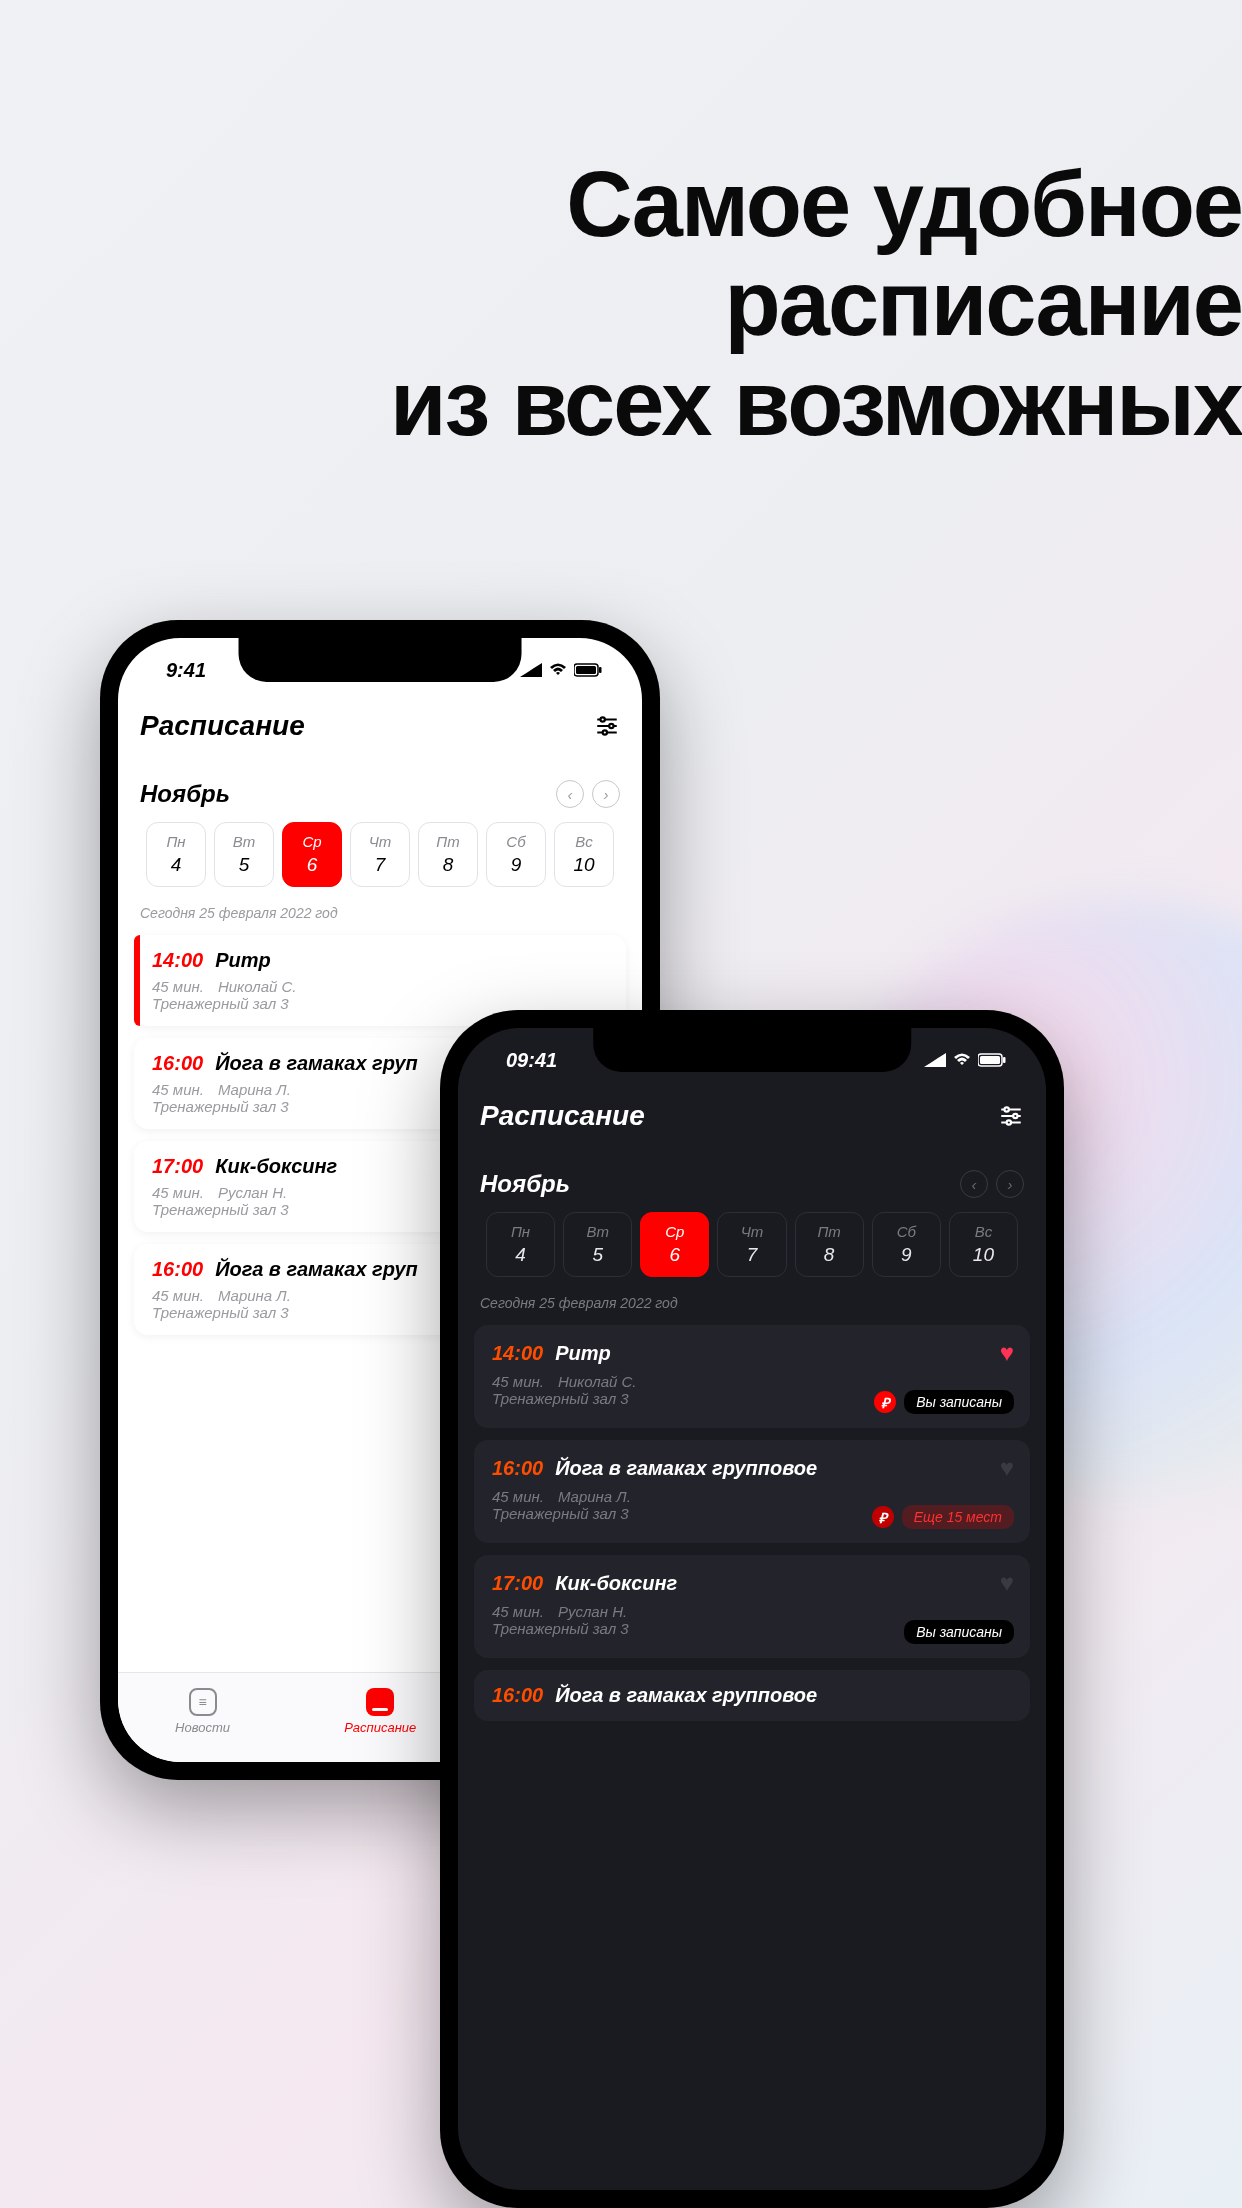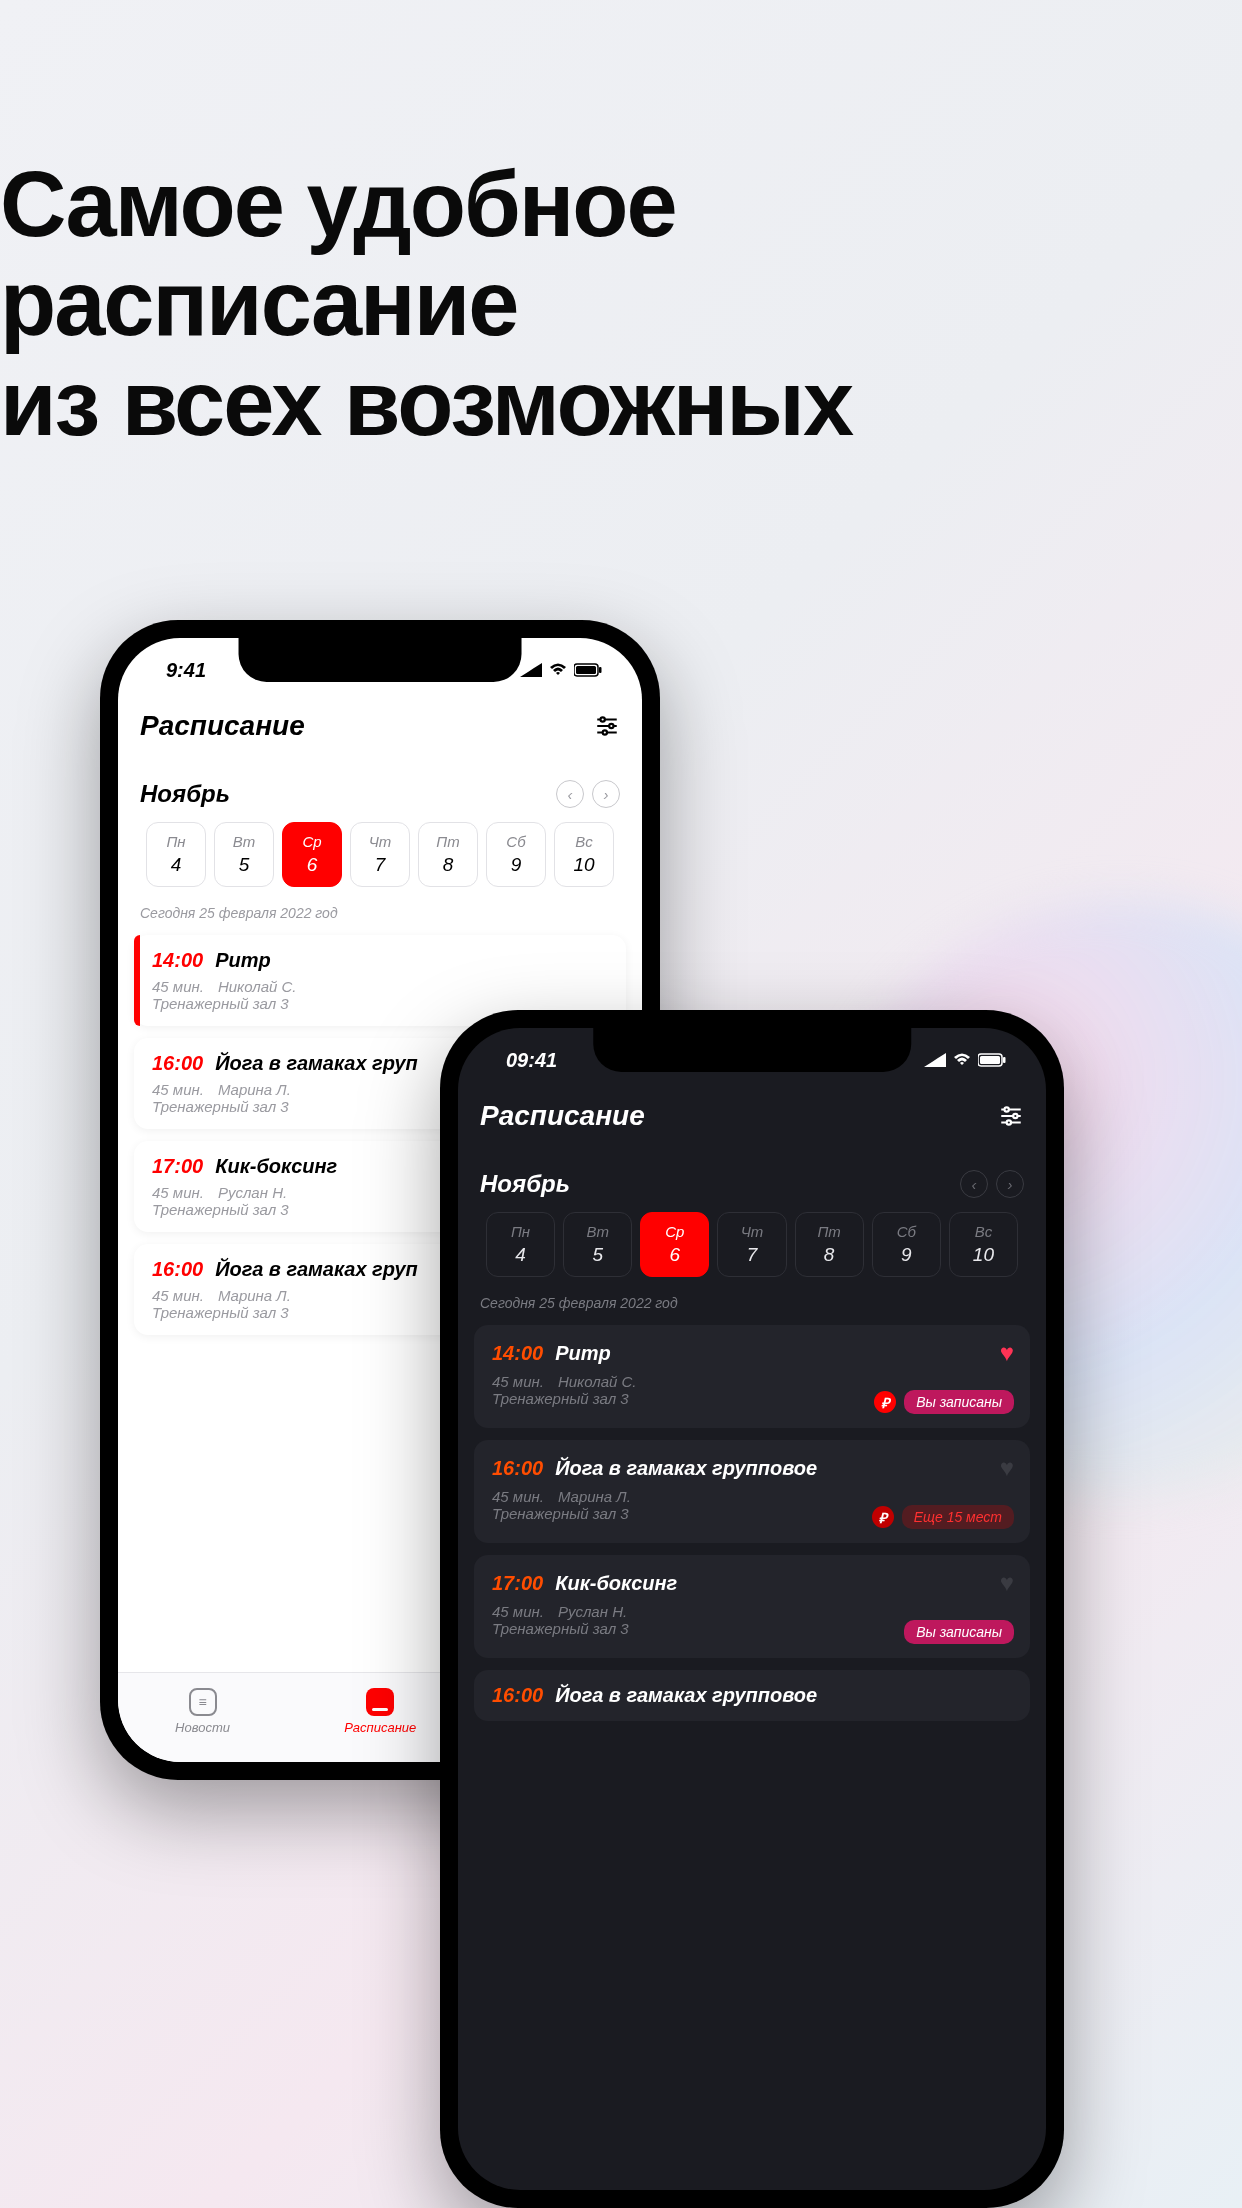--- a/index.html
+++ b/index.html
@@ -18,21 +18,21 @@
     height: 600px;
     border-radius: 50%;
     background: radial-gradient(circle at 30% 30%, rgba(255,200,230,0.5), rgba(180,220,255,0.4), rgba(255,255,200,0.3));
     filter: blur(20px);
   }
   .headline {
     position: absolute;
     top: 155px;
     left: 0;
     width: 100%;
-    text-align: left;
+    text-align: right;
     font-size: 92px;
     font-weight: 800;
     letter-spacing: -2px;
     line-height: 1.08;
     color: #0a0a0a;
   }
 
   
   .phone {
     position: absolute;
@@ -130,21 +130,21 @@
   .heart.filled { color:#ff3355; }
   .heart.empty { color:#3a3b42; }
   .card-row2 { display:flex; gap:14px; font-size:15px; color:#9a9aa0; margin-top:6px; }
   .phone-dark .card-row2 { color:#7a7b82; }
   .card-row3 { display:flex; font-size:15px; color:#9a9aa0; }
   .phone-dark .card-row3 { color:#7a7b82; }
   .badge-rub { width:22px; height:22px; border-radius:50%; display:inline-flex; align-items:center; justify-content:center; font-size:14px; font-weight:700; color:#fff; margin-right:8px; }
   .badge-rub.red { background:#ff0000; }
   .badge-rub.darkred { background:#c00000; }
   .pill { border-radius:10px; padding:4px 12px; font-size:14px; font-weight:500; }
-  .pill.red { background:#be185d; color:#fff; }
+  .pill.red { background:#000000; color:#fff; }
   .pill.darkred { background:rgba(255,0,0,0.22); color:#ff3030; }
   .card-right-group { margin-left:auto; display:flex; align-items:center; }
 
   .tabbar {
     position:absolute; bottom:0; left:0; right:0; height:90px;
     background:#fafafc; border-top:1px solid #e6e6ea;
     display:flex; justify-content:space-around; align-items:center;
     border-bottom-left-radius:62px; border-bottom-right-radius:62px;
     padding-bottom:12px;
   }

